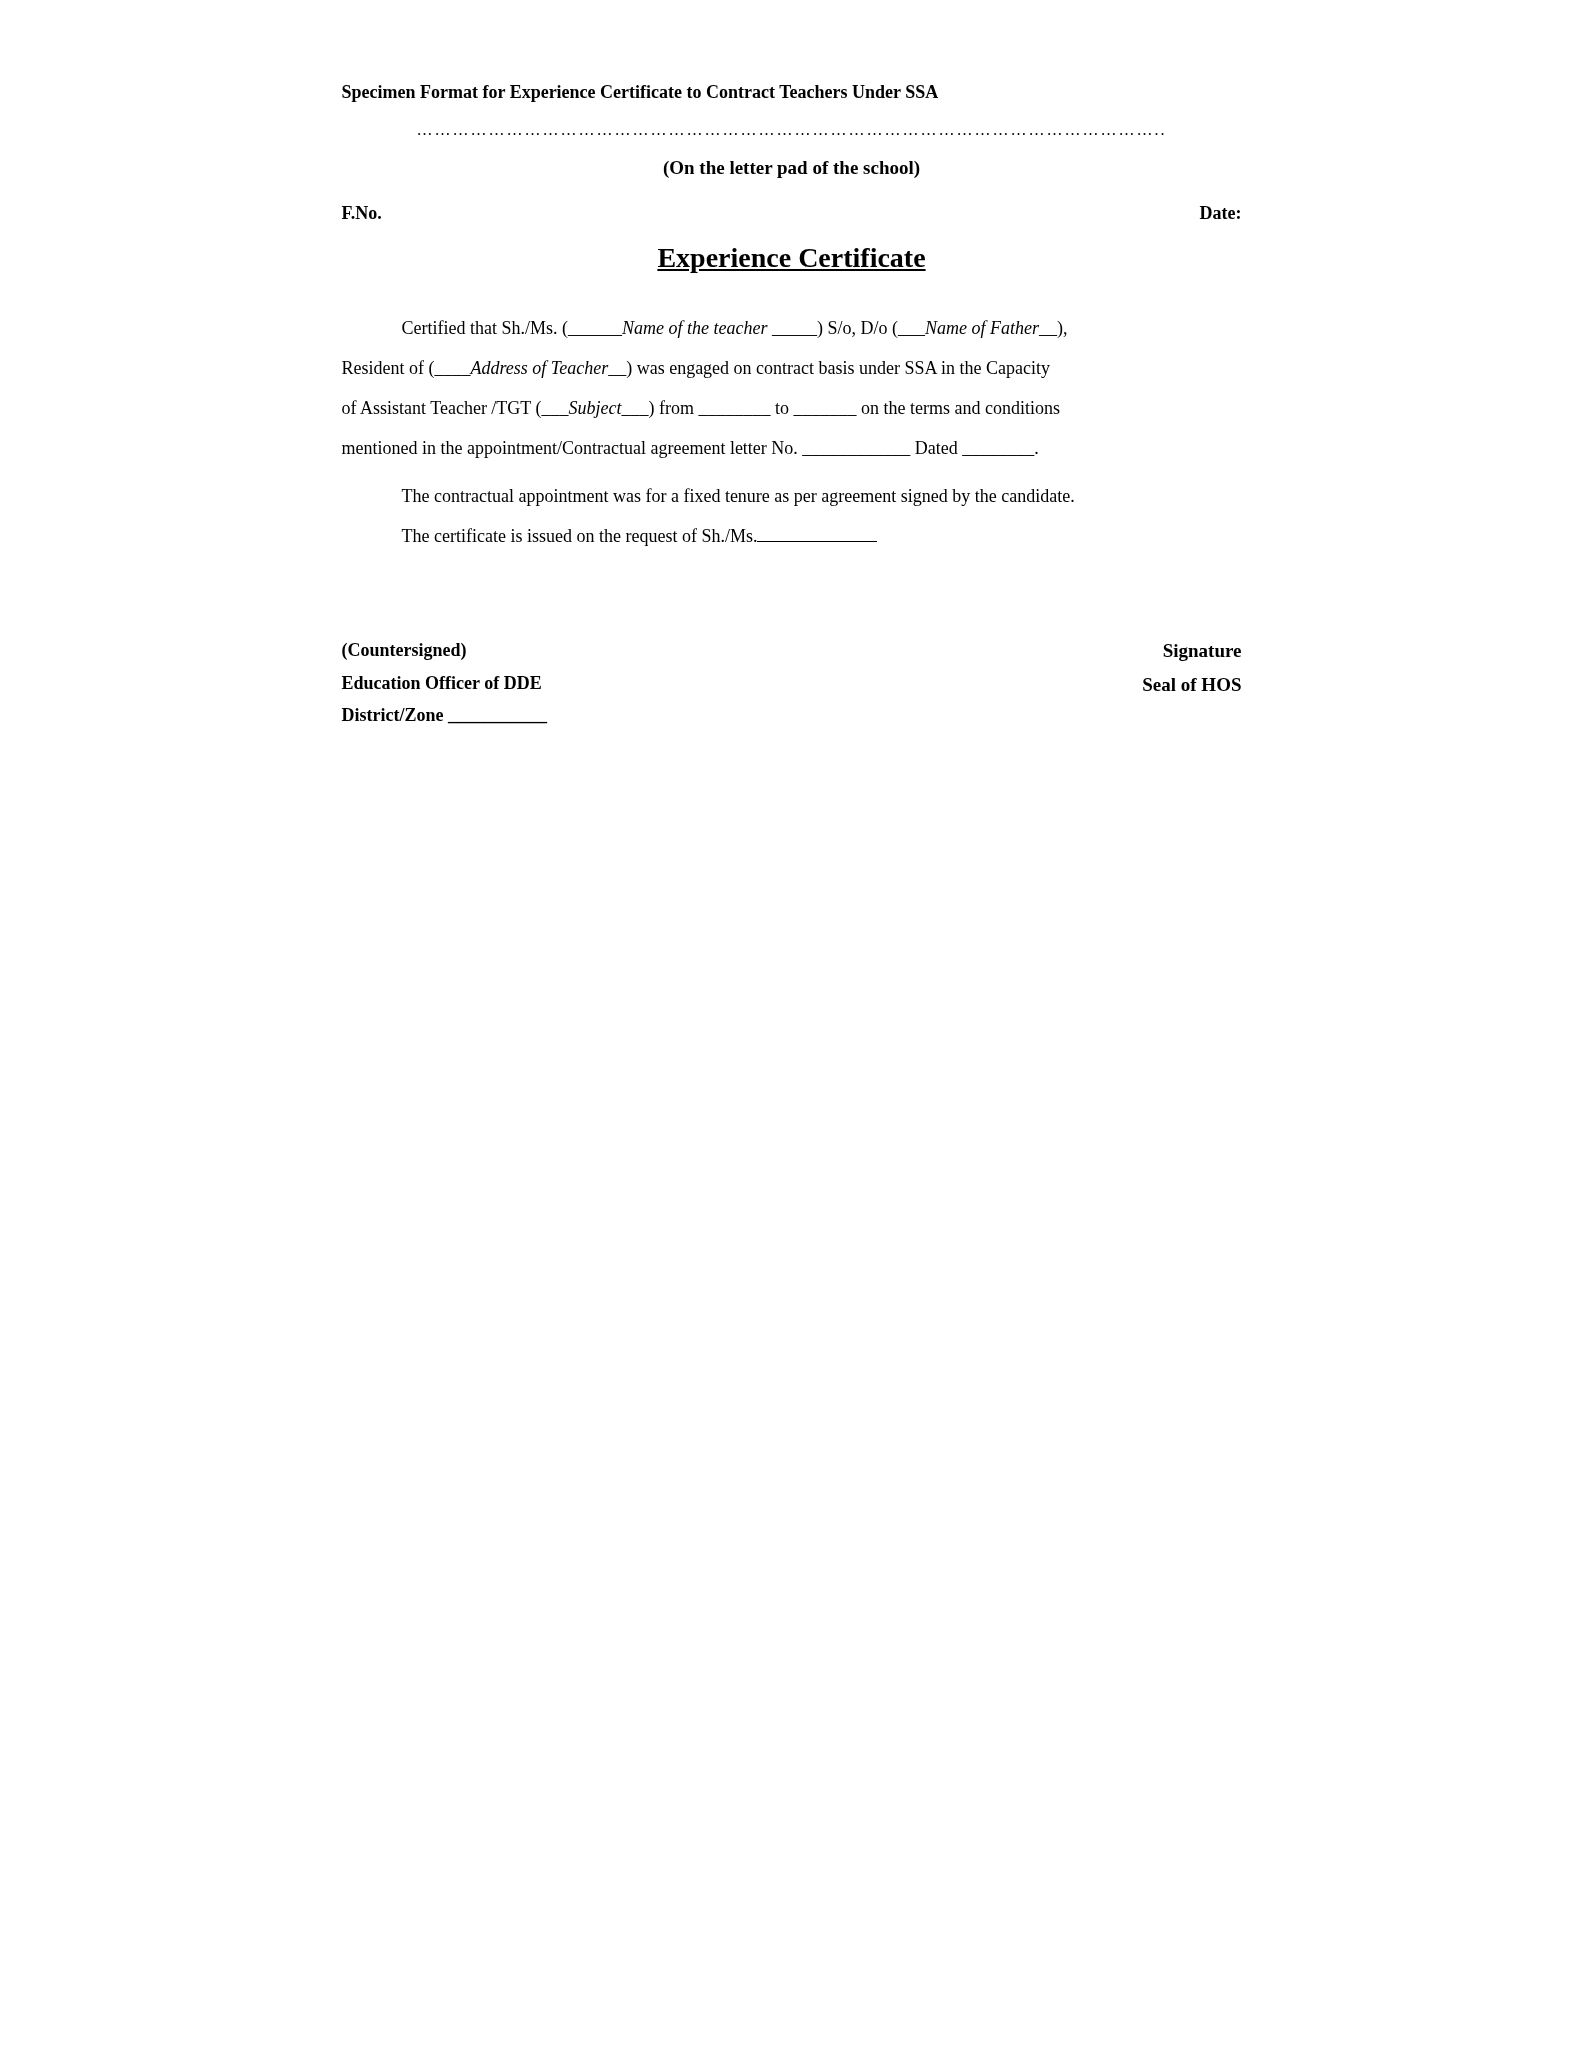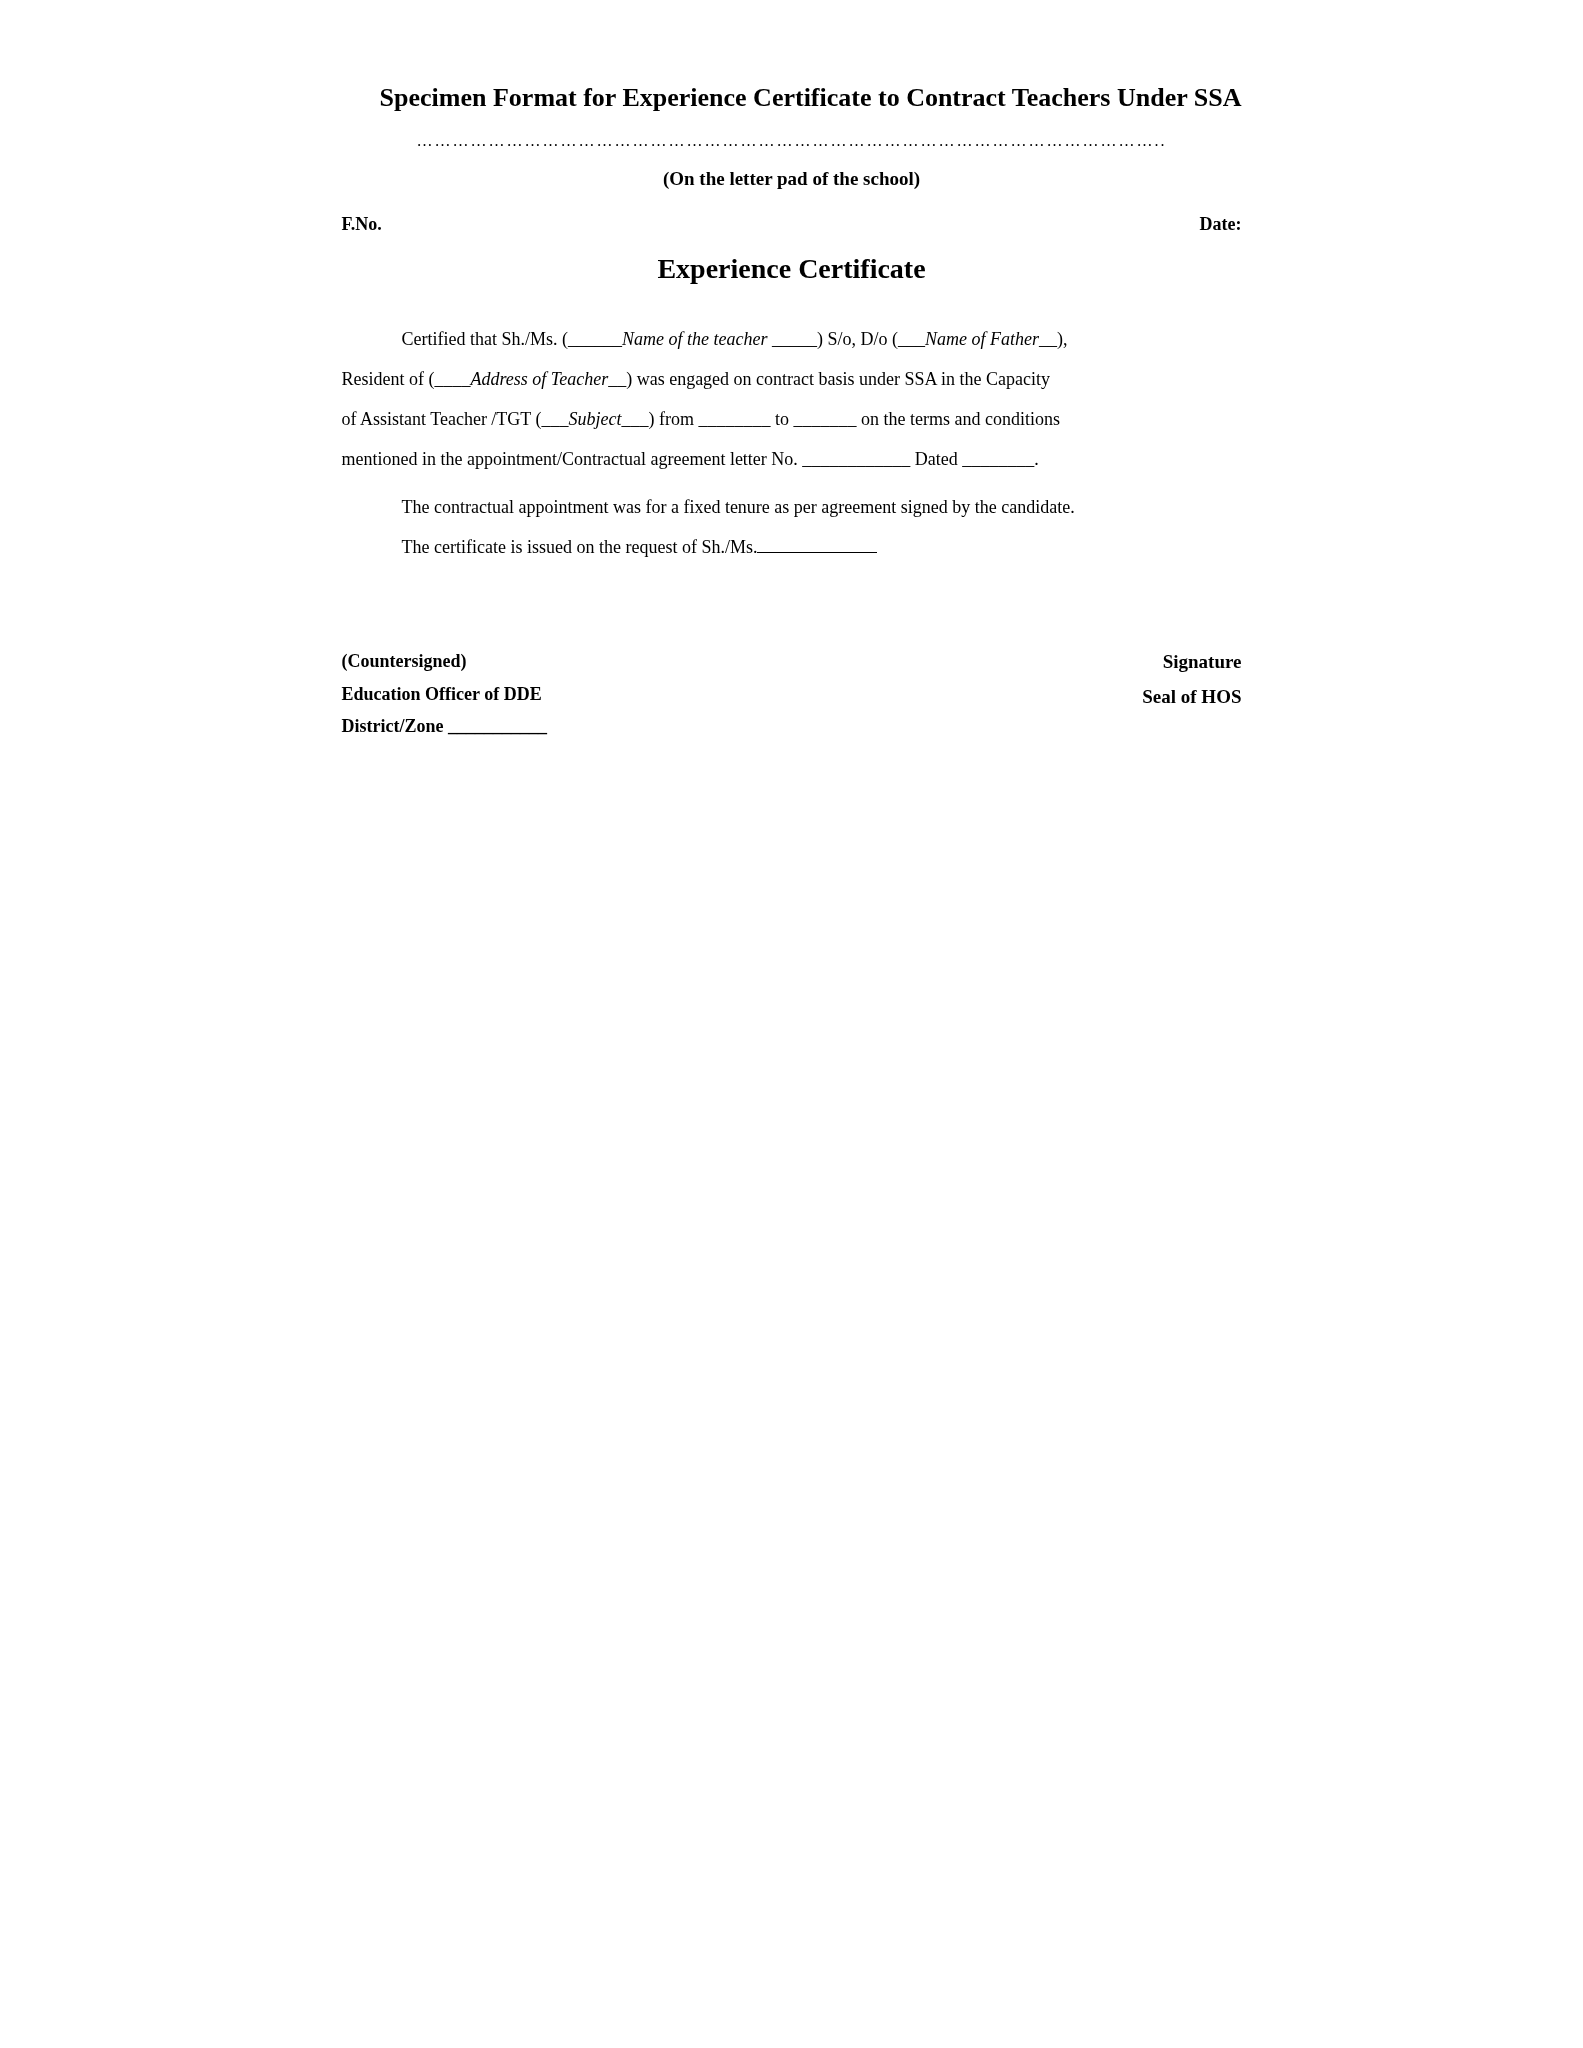--- a/index.html
+++ b/index.html
@@ -22,23 +22,23 @@
 
     .page {
       width: 1100px;
       min-height: 1400px;
       background: #ffffff;
       padding: 60px 100px 80px 100px;
       position: relative;
     }
 
     .title {
-      text-align: right;
+      text-align: left;
       font-weight: bold;
-      font-size: 26px;
+      font-size: 18px;
       margin-bottom: 16px;
       line-height: 1.4;
     }
 
     .dotted-line {
       text-align: center;
       font-size: 16px;
       letter-spacing: 2px;
       margin-bottom: 18px;
       color: #000;
@@ -56,20 +56,21 @@
       justify-content: space-between;
       margin-bottom: 10px;
       font-size: 18px;
       font-weight: bold;
     }
 
     .cert-title {
       text-align: center;
       font-size: 28px;
       font-weight: bold;
+      text-decoration: underline;
       margin: 18px 0 36px 0;
     }
 
     .body-text {
       font-size: 18px;
       line-height: 2.0;
       margin-bottom: 0;
     }
 
     .para {

